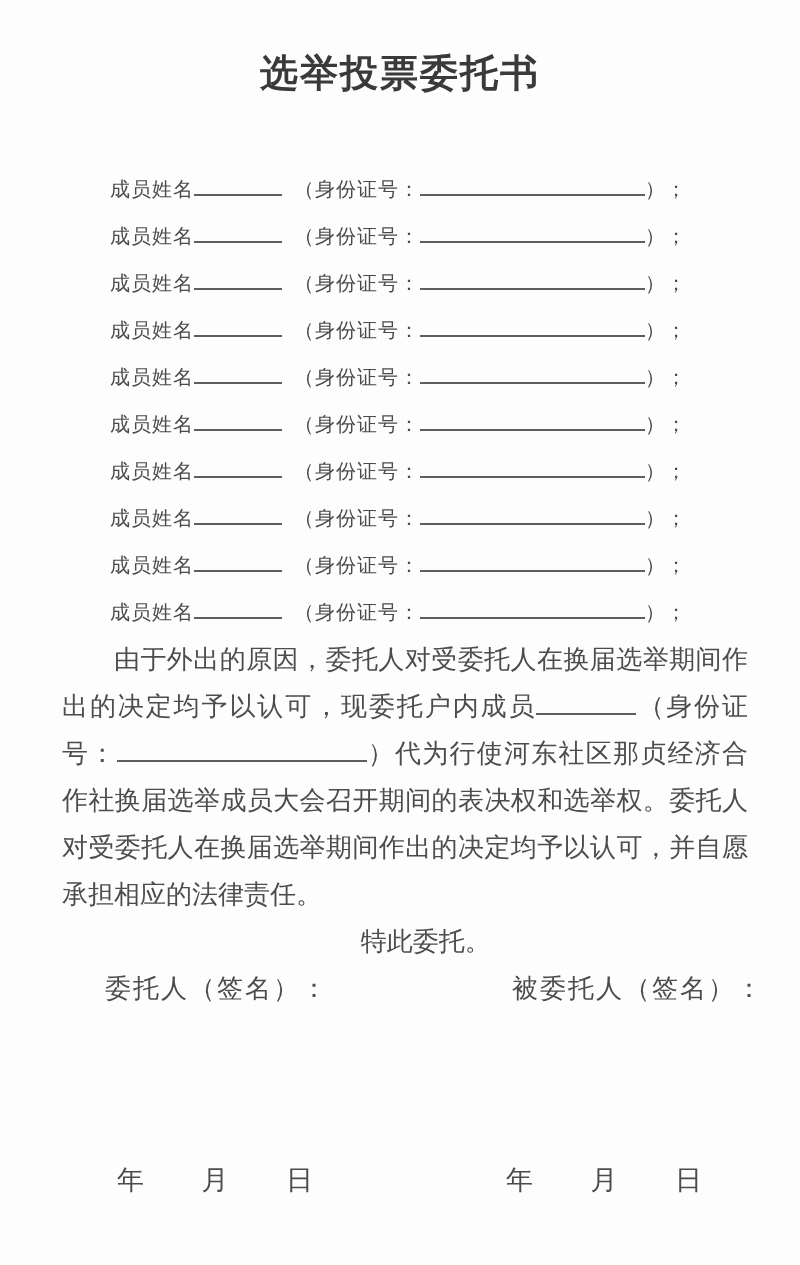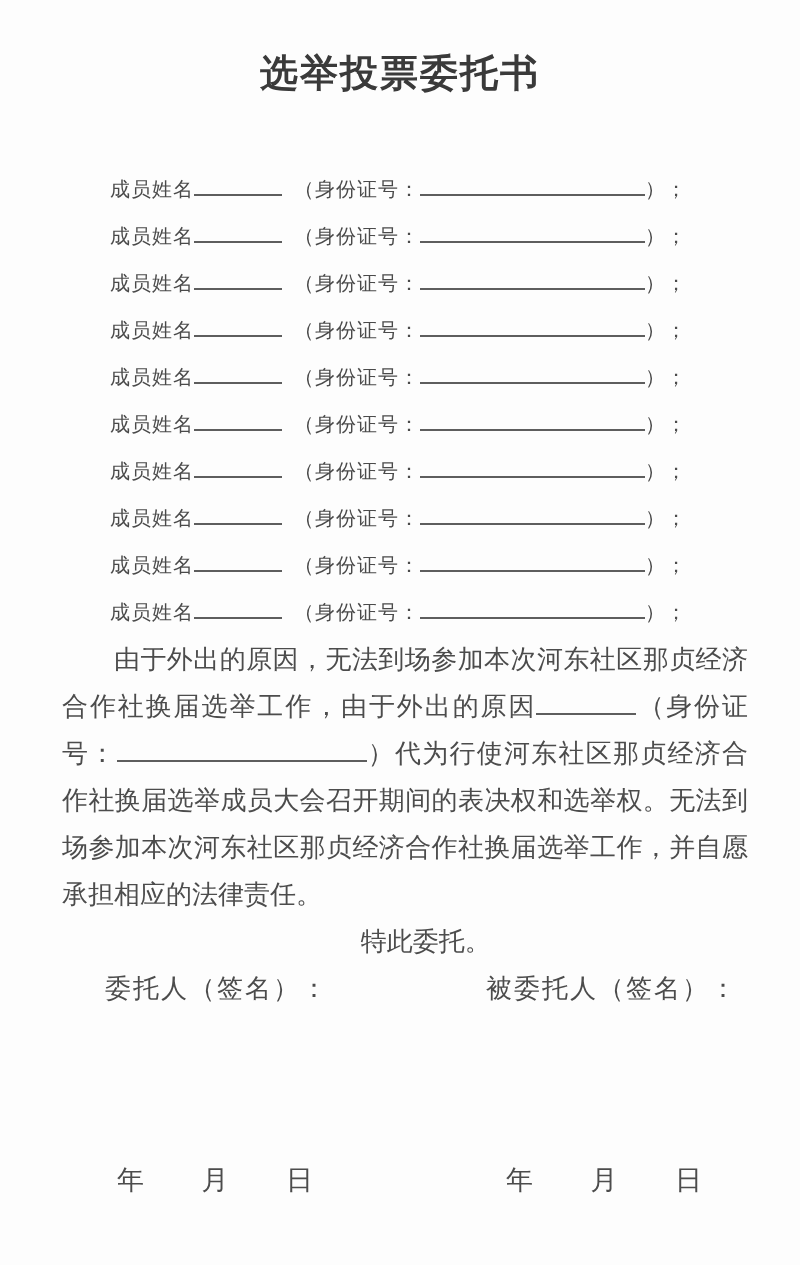--- a/index.html
+++ b/index.html
@@ -62,21 +62,21 @@
     margin: 0 52px 0 62px;
     font-size: 26px;
     line-height: 47px;
     text-indent: 1.6em;
     color: #4c4c4c;
     text-align: center;
   }
   .sign-row {
     display: flex;
     justify-content: space-between;
-    margin: 0 62px 0 105px;
+    margin: 0 36px 0 105px;
     font-size: 26px;
     line-height: 47px;
     letter-spacing: 2px;
     color: #4c4c4c;
   }
   .date-row {
     display: flex;
     margin-top: 148px;
     font-size: 27px;
     line-height: 40px;
@@ -132,21 +132,21 @@
 
     <div class="member-row">
       <span>成员姓名</span><span class="blank blank-name"></span><span>（身份证号：</span><span class="blank blank-id"></span><span>）；</span>
     </div>
 
     <div class="member-row">
       <span>成员姓名</span><span class="blank blank-name"></span><span>（身份证号：</span><span class="blank blank-id"></span><span>）；</span>
     </div>
   </div>
 
-  <p class="paragraph" id="declaration-paragraph"><span>由于外出的原因，无法到场参加本次河东社区那贞经济合作社换届选举工作，由于外出的原因</span><span class="blank" style="width: 100px;"></span><span>（身份证号：</span><span class="blank" style="width: 250px;"></span><span>）代为行使河东社区那贞经济合作社换届选举成员大会召开期间的表决权和选举权。无法到场参加本次河东社区那贞经济合作社换届选举工作，并自愿承担相应的法律责任。</span></p>
+  <p class="paragraph" id="declaration-paragraph"><span>由于外出的原因，委托人对受委托人在换届选举期间作出的决定均予以认可，现委托户内成员</span><span class="blank" style="width: 100px;"></span><span>（身份证号：</span><span class="blank" style="width: 250px;"></span><span>）代为行使河东社区那贞经济合作社换届选举成员大会召开期间的表决权和选举权。委托人对受委托人在换届选举期间作出的决定均予以认可，并自愿承担相应的法律责任。</span></p>
 
   <p class="closing">特此委托。</p>
 
   <div class="sign-row">
     <span>委托人（签名）：</span>
     <span>被委托人（签名）：</span>
   </div>
 
   <div class="date-row">
     <span class="date-group left">

